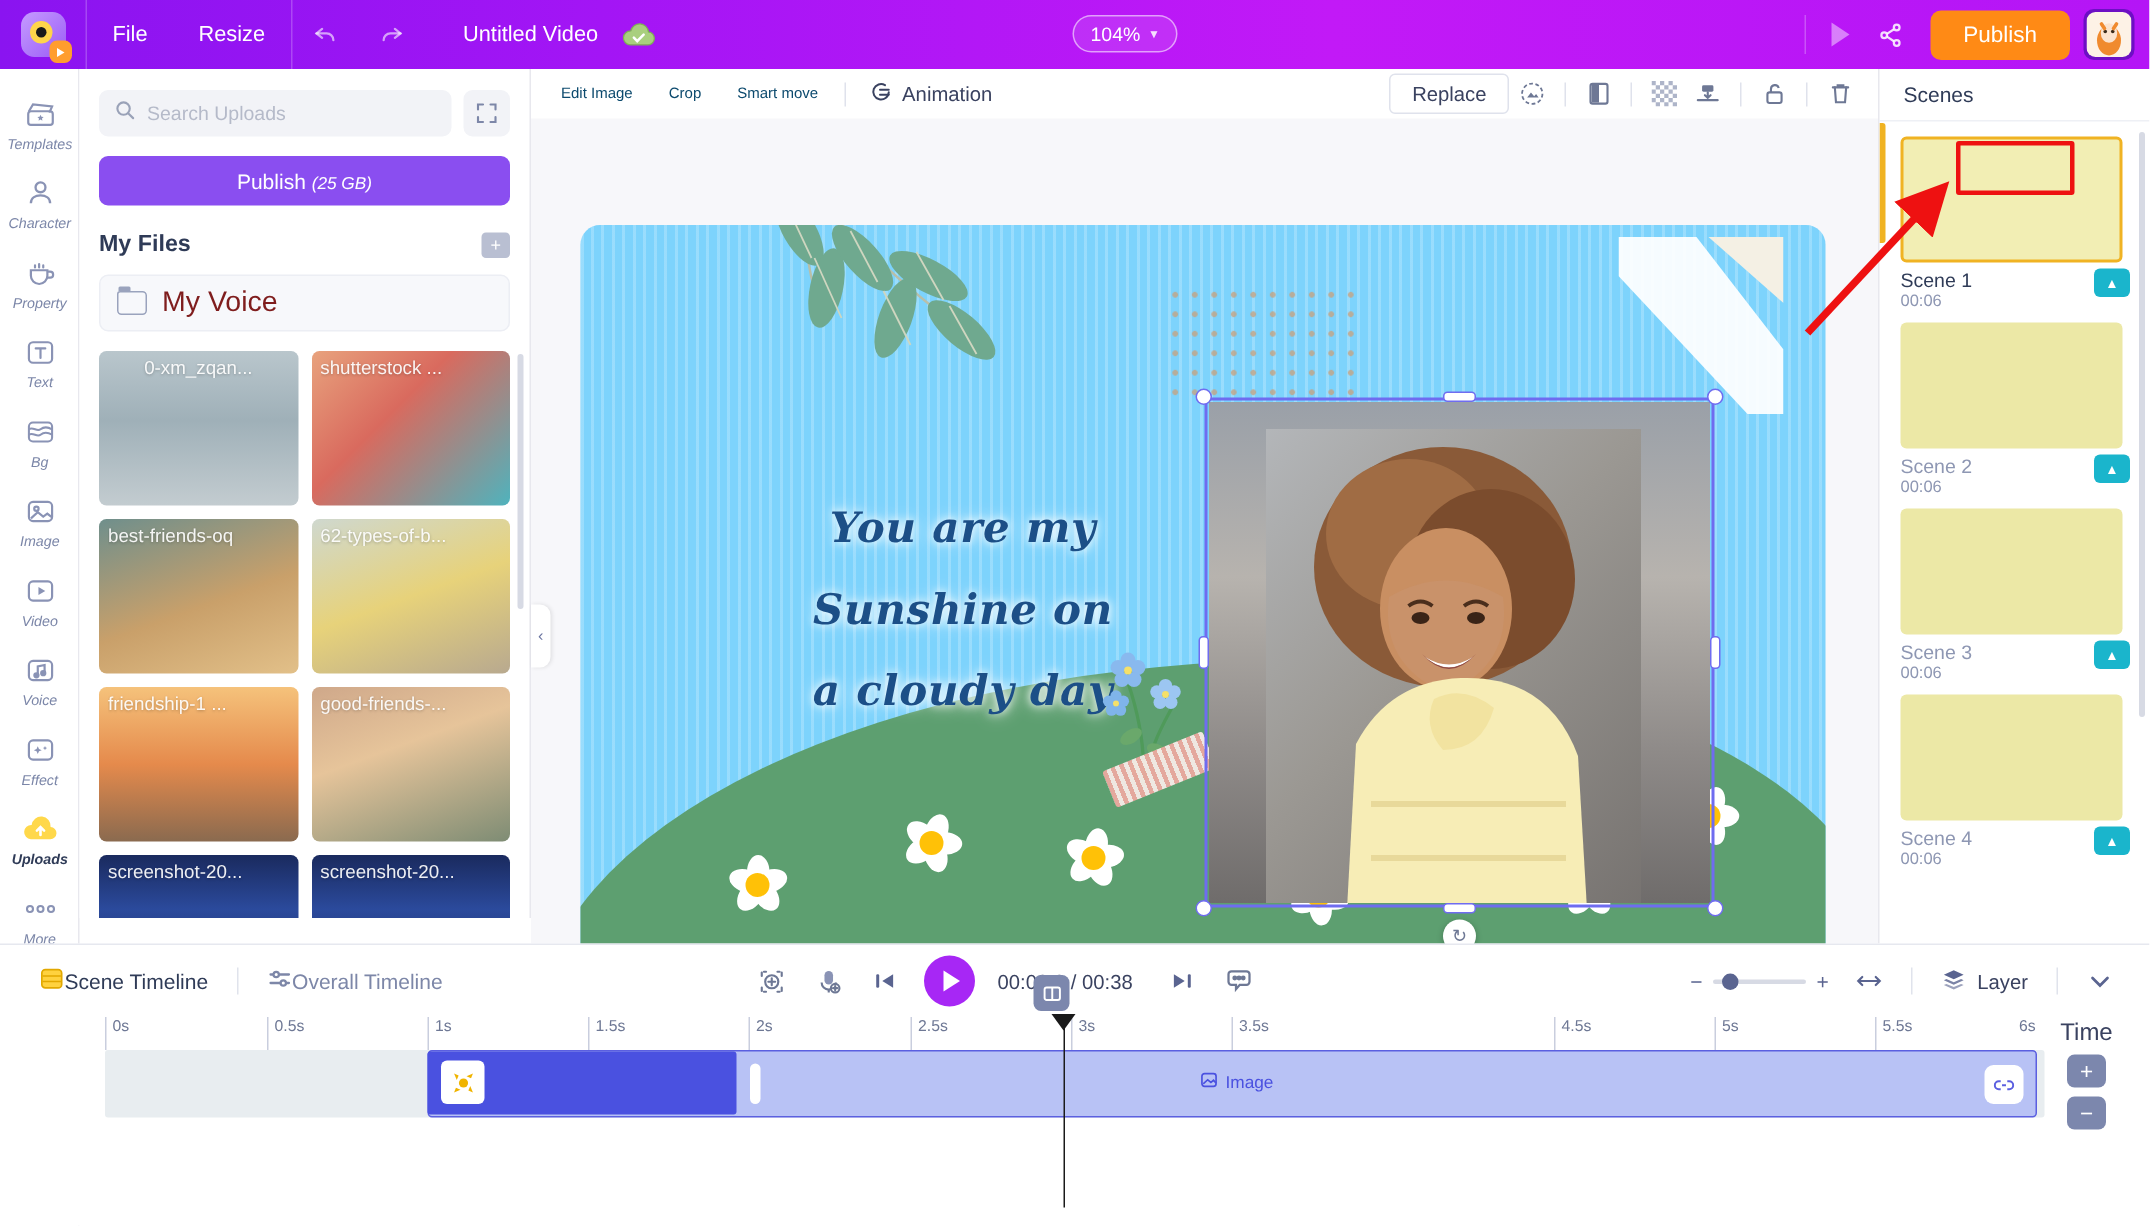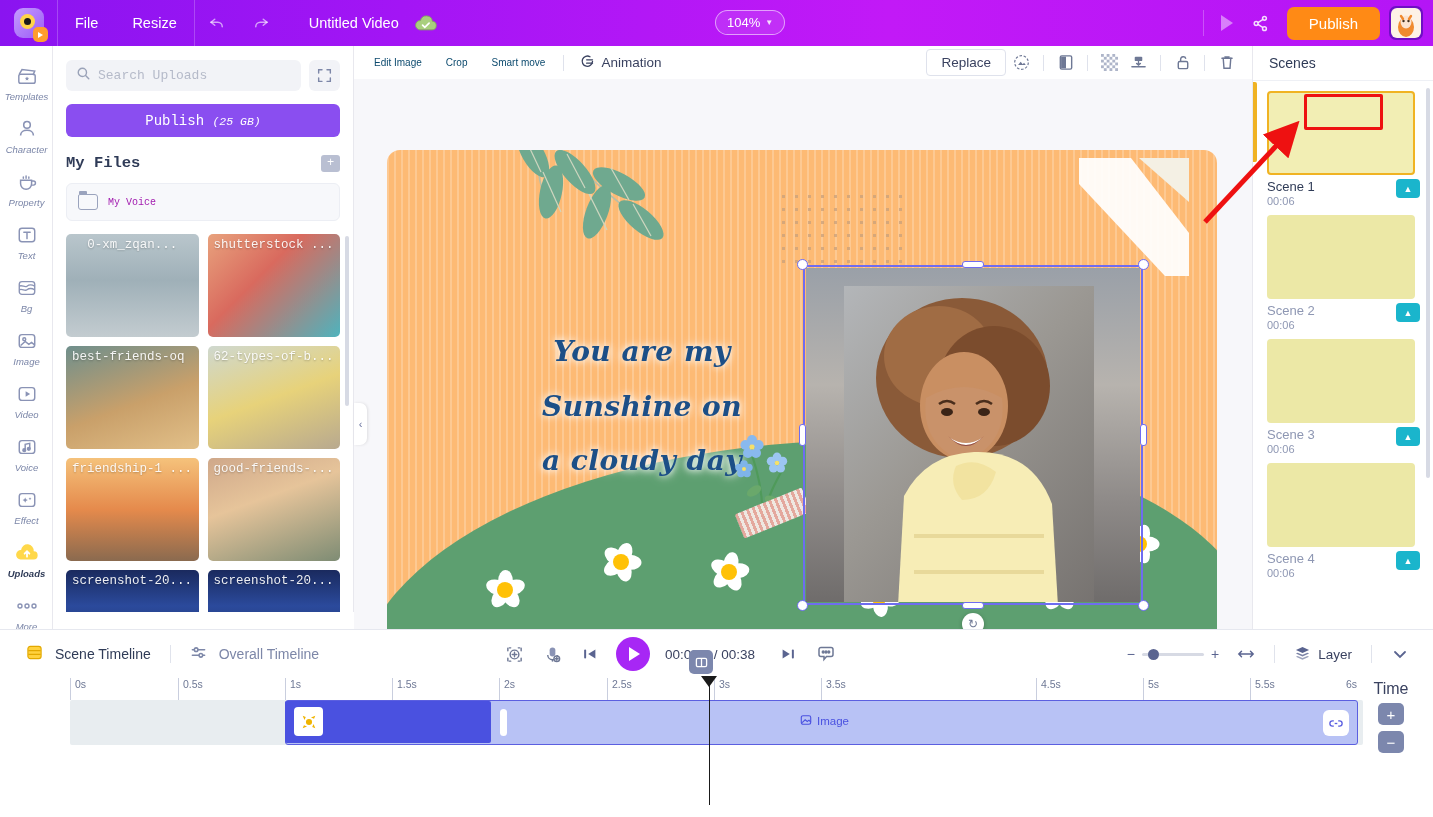--- a/index.html
+++ b/index.html
@@ -64,21 +64,21 @@
     display: flex; flex-direction: column; padding-top: 18px; font-style: italic;
   }
   .rail-item { width: 53px; display:flex;flex-direction:column;align-items:center; margin-bottom: 15px; cursor:pointer; }
   .rail-item .ico { width: 24px; height: 24px; display:flex;align-items:center;justify-content:center; color:#8a93b5; }
   .rail-item .lbl { font-size: 9.5px; color: #7b86a8; margin-top: 3px; }
   .rail-item.active .lbl { color:#2f3b57; font-weight:bold; }
 
   
   .panel {
     position: absolute; left: 53px; top: 46px; width: 301px; height: 566px;
-    background: #fff; border-right: 1px solid #e8e8ee; padding: 14px 13px 0 13px; overflow:hidden;font-family:Liberation Mono, monospace;
+    background: #fff; border-right: 1px solid #e8e8ee; padding: 14px 13px 0 13px; overflow:hidden;
   }
   .search-row { display: flex; gap: 8px; align-items: center; }
   .search-box {
     flex: 1; height: 31px; background: #f2f3f7; border-radius: 6px;
     display: flex; align-items: center; padding: 0 10px; gap: 7px;
   }
   .search-box input { border: none; background: transparent; outline: none; font-size: 13px;
       color: #444; width: 100%; font-family: inherit; }
   .search-box input::placeholder { color: #b5bac9; }
   .expand-btn { width: 31px; height: 31px; border-radius:6px; background:#f2f3f7;
@@ -89,21 +89,21 @@
   }
   .upload-btn em { font-size: 11.5px; font-style: italic; }
   .myfiles-row { display: flex; align-items: center; justify-content: space-between; margin-top: 17px; }
   .myfiles-row .t { font-size: 15.5px; color: #2f3b57; font-weight: bold; }
   .add-folder { width: 19px;height:17px;border-radius:3px;background:#b9bfd2;color:#fff;
       display:flex;align-items:center;justify-content:center;font-size:12px;cursor:pointer;}
   .voice-row {
     margin-top: 11px; height: 38px; background: #f7f8fb; border: 1px solid #eceef4; border-radius: 6px;
     display: flex; align-items: center; gap: 10px; padding: 0 11px; cursor: pointer;
   }
-  .voice-row span { font-size: 10px; color: #a21caf; }
+  .voice-row span { font-size: 19px; color: #7f1d1d; }
   .folder-ic { width:20px;height:16px;border:1.6px solid #9aa3bd;border-radius:2px 3px 3px 3px; position:relative;}
   .folder-ic::before{content:"";position:absolute;top:-4px;left:0px;width:8px;height:3px;background:#9aa3bd;border-radius:1px 1px 0 0;}
   .grid { margin-top: 13px; display: grid; grid-template-columns: 1fr 1fr; gap: 9px; }
   .thumb { position: relative; height: 103px; border-radius: 5px; overflow: hidden; cursor: pointer; }
   .thumb .cap { position: absolute; top: 4px; left: 6px; right: 6px; font-size: 12.5px;
       color: rgba(255,255,255,.92); white-space: nowrap; overflow: hidden; text-shadow: 0 1px 2px rgba(0,0,0,.25);}
   .panel-scroll { position:absolute; right:4px; top:190px; width:4px; height:170px; background:#d7dae4; border-radius:2px;}
 
   
   .ph1{background:linear-gradient(180deg,#b9c6cc 0%,#9fb0b8 45%,#c3ccd0 100%);text-align:center;}
@@ -132,21 +132,21 @@
   .red-arrow { position:absolute; left: 845px; top: 72px; width: 105px; height: 110px; z-index:29; pointer-events:none;}
 
   .stage { position: absolute; left: 0; top: 33px; width: 898px; height: 550px; background:#f7f7fa; }
   .collapse-tab {
     position: absolute; left: 0px; top: 324px; width: 13px; height: 42px;
     background: #fff; border-radius: 0 7px 7px 0; box-shadow: 1px 0 3px rgba(0,0,0,.10);
     display:flex;align-items:center;justify-content:center; font-size:11px;color:#6a74a0;cursor:pointer; z-index:12;
   }
   .card {
     position: absolute; left: 33px; top: 71px; width: 830px; height: 520px; border-radius: 13px;
-    overflow: hidden; background: #fdba74; padding-left: 16px;
+    overflow: hidden; background: #7dd3fc; padding-left: 16px;
   }
   .card-stripes{position:absolute;inset:0;background:repeating-linear-gradient(90deg,rgba(255,255,255,.22) 0 2px,transparent 2px 7px);}
   .hill { position:absolute; left:-30px; bottom:-30px; width:900px; height:260px; background:#5d9f70;
      border-radius: 60% 45% 0 0 / 100% 80% 0 0; }
   .hill2 { position:absolute; left:-40px; bottom:-90px; width:940px; height:180px; background:#b9d5bd;
      border-radius: 55% 40% 0 0 / 100% 70% 0 0; }
   .poem { position: absolute; left: 105px; top: 175px; width: 300px; text-align:center;
      font-family: "DejaVu Serif", serif; font-style: italic; font-weight: bold;
      color:#1c4f87; font-size: 28px; line-height: 1.95; letter-spacing:.5px;
      text-shadow: 0 0 6px rgba(255,255,255,.95), 0 0 12px rgba(255,255,255,.8);}
@@ -196,21 +196,21 @@
   .scene-up { width: 24px;height:19px;background:#1ab5cc;border-radius:4px;color:#fff;
       display:flex;align-items:center;justify-content:center;font-size:9px;cursor:pointer;}
   .scene-active-bar{position:absolute;left:0;top:46px;width:4px;height:80px;background:#f0b323;border-radius:0 2px 2px 0;}
   .scenes-scroll{position:absolute;right:3px;top:42px;width:4px;height:390px;background:#d7dae4;border-radius:2px;}
 
   
   .timeline { position:absolute; left:0; top:629px; width:1433px; height:188px; background:#fff;
       border-top:1px solid #e6e8ef; }
   .tl-bar { height: 48px; display:flex; align-items:center; padding: 0 16px; position:relative; }
   .tl-left { display:flex; align-items:center; gap: 0; }
-  .tl-tab { display:flex;align-items:center;gap:12px; font-size:14px; cursor:pointer; padding: 0 10px;}
+  .tl-tab { display:flex;align-items:center;gap:0; font-size:14px; cursor:pointer; padding: 0 10px;}
   .tl-tab.active { color: #2f3b57; }
   .tl-tab.inactive { color: #7d87a8; }
   .tl-vdiv { width:1px;height:18px;background:#e0e3ec; margin: 0 9px;}
   .tl-center { position:absolute; left: 495px; top:0; height:48px; display:flex; align-items:center; gap:0; }
   .tl-ic { width:38px;height:38px;display:flex;align-items:center;justify-content:center;cursor:pointer;color:#6e7895;}
   .playbtn { width:34px;height:34px;border-radius:50%;background:#a727f5;display:flex;align-items:center;
       justify-content:center;cursor:pointer;margin:0 7px;}
   .playbtn::after{content:"";border-left:11px solid #fff;border-top:7px solid transparent;border-bottom:7px solid transparent;margin-left:3px;}
   .tl-time { font-size:13.5px; color:#3a4260; margin: 0 14px 0 8px; white-space:nowrap;}
   .tl-right { position:absolute; right:14px; top:0; height:48px; display:flex;align-items:center; gap:0;}

